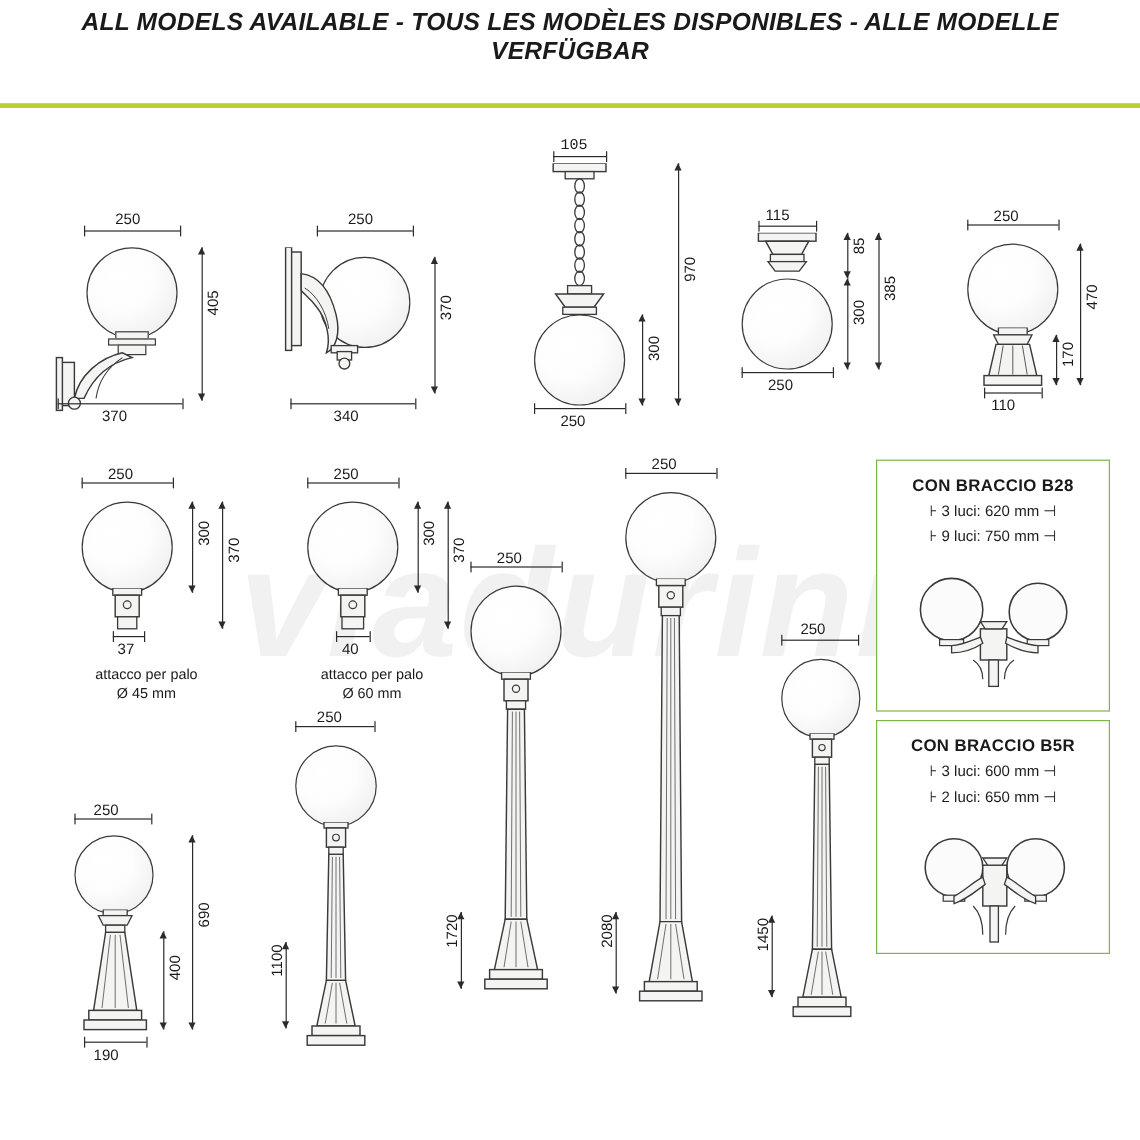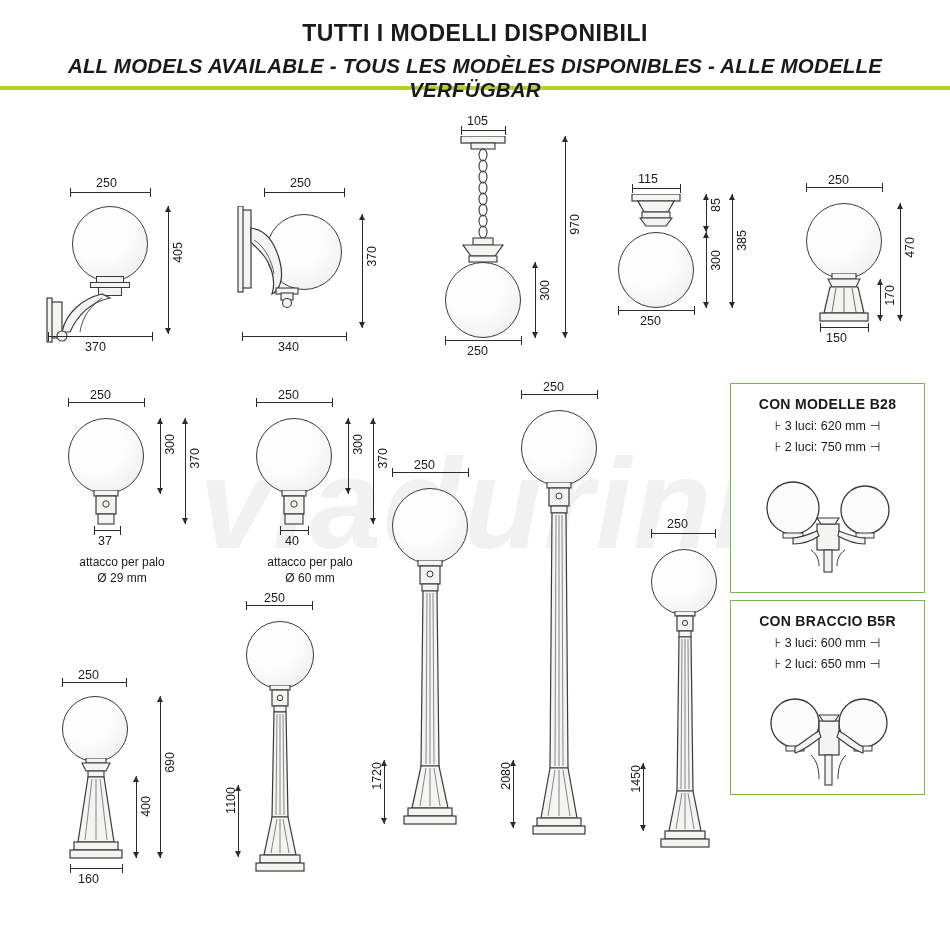--- a/index.html
+++ b/index.html
@@ -65,21 +65,20 @@
     position:absolute; border:1.6px solid #7ab648; background:#fff;
   }
   .infobox .title { text-align:center; font-weight:bold; font-size:14px; margin-top:12px; letter-spacing:.3px;}
   .infobox .l { text-align:center; font-size:12.5px; margin-top:6px; }
   .infobox .l:first-of-type { margin-top:10px; }
 </style>
 </head>
 <body>
 
 <div class="header">
-  <div class="line1">TUTTI I MODELLI DISPONIBILI</div>
   <div class="line2">ALL MODELS AVAILABLE - TOUS LES MODÈLES DISPONIBLES - ALLE MODELLE VERFÜGBAR</div>
 </div>
 
 <div class="watermark">viadurini</div>
 
 <div class="stage">
 
   <div class="fig" style="left:40px; top:180px; width:190px; height:155px;">
 
     <div class="tick-v" style="left:30px; top:8px;"></div>
@@ -135,21 +134,21 @@
     <div class="dim-h" style="left:14px; top:156px; width:104px;"></div>
     <div class="tick-v" style="left:118px; top:152px;"></div>
     <div class="lbl" style="left:50px; top:160px;">340</div>
   </div>
 
   <div class="fig" style="left:425px; top:122px; width:180px; height:215px;">
 
     <div class="tick-v" style="left:36px; top:4px;"></div>
     <div class="dim-h" style="left:36px; top:8px; width:44px;"></div>
     <div class="tick-v" style="left:80px; top:4px;"></div>
-    <div class="lbl" style="left:42px; top:-8px;">105</div>
+    <div class="lbl" style="left:42px; top:-8px;font-family:Liberation Mono, monospace;">105</div>
 
     <svg width="180" height="210" style="position:absolute; left:0; top:14px;">
       <rect x="36" y="0" width="44" height="7" fill="#f4f4f2" stroke="#3a3a3a" stroke-width="1.2"></rect>
       <rect x="46" y="7" width="24" height="6" fill="#f4f4f2" stroke="#3a3a3a" stroke-width="1.1"></rect>
       <g stroke="#3a3a3a" stroke-width="1.1" fill="none">
         <ellipse cx="58" cy="19" rx="4" ry="6"></ellipse>
         <ellipse cx="58" cy="30" rx="4" ry="6"></ellipse>
         <ellipse cx="58" cy="41" rx="4" ry="6"></ellipse>
         <ellipse cx="58" cy="52" rx="4" ry="6"></ellipse>
         <ellipse cx="58" cy="63" rx="4" ry="6"></ellipse>
@@ -235,21 +234,21 @@
     <div class="lbl v" style="left:123px; top:62px;">470</div>
 
     <div class="dim-v" style="left:100px; top:104px; height:42px;"></div>
     <div class="arr-up" style="left:97px; top:104px;"></div>
     <div class="arr-dn" style="left:97px; top:140px;"></div>
     <div class="lbl v" style="left:103px; top:110px;">170</div>
 
     <div class="tick-v" style="left:40px; top:148px;"></div>
     <div class="dim-h" style="left:40px; top:152px; width:48px;"></div>
     <div class="tick-v" style="left:88px; top:148px;"></div>
-    <div class="lbl" style="left:46px; top:156px;">150</div>
+    <div class="lbl" style="left:46px; top:156px;">110</div>
   </div>
 
   <div class="fig" style="left:40px; top:392px; width:180px; height:190px;">
     <div class="tick-v" style="left:28px; top:6px;"></div>
     <div class="dim-h" style="left:28px; top:10px; width:76px;"></div>
     <div class="tick-v" style="left:104px; top:6px;"></div>
     <div class="lbl" style="left:50px; top:-4px;">250</div>
     <div class="globe" style="left:28px; top:26px; width:76px; height:76px;"></div>
     <svg width="180" height="40" style="position:absolute; left:0; top:98px;">
       <rect x="54" y="0" width="24" height="6" fill="#f4f4f2" stroke="#3a3a3a" stroke-width="1.1"></rect>
@@ -267,21 +266,21 @@
     <div class="arr-up" style="left:142px; top:26px;"></div>
     <div class="arr-dn" style="left:142px; top:126px;"></div>
     <div class="lbl v" style="left:148px; top:56px;">370</div>
 
     <div class="tick-v" style="left:54px; top:134px;"></div>
     <div class="dim-h" style="left:54px; top:138px; width:26px;"></div>
     <div class="tick-v" style="left:80px; top:134px;"></div>
     <div class="lbl" style="left:58px; top:142px;">37</div>
     <div class="cap" style="left:-8px; top:162px; width:180px;">
       <span>attacco per palo</span><br>
-      <span>Ø 29 mm</span>
+      <span>Ø 45 mm</span>
     </div>
   </div>
 
   <div class="fig" style="left:228px; top:392px; width:180px; height:190px;">
     <div class="tick-v" style="left:28px; top:6px;"></div>
     <div class="dim-h" style="left:28px; top:10px; width:76px;"></div>
     <div class="tick-v" style="left:104px; top:6px;"></div>
     <div class="lbl" style="left:50px; top:-4px;">250</div>
     <div class="globe" style="left:28px; top:26px; width:76px; height:76px;"></div>
     <svg width="180" height="40" style="position:absolute; left:0; top:98px;">
@@ -418,21 +417,21 @@
     <div class="lbl v" style="left:99px; top:124px;">400</div>
 
     <div class="dim-v" style="left:120px; top:24px; height:162px;"></div>
     <div class="arr-up" style="left:117px; top:24px;"></div>
     <div class="arr-dn" style="left:117px; top:180px;"></div>
     <div class="lbl v" style="left:123px; top:80px;">690</div>
 
     <div class="tick-v" style="left:30px; top:192px;"></div>
     <div class="dim-h" style="left:30px; top:196px; width:52px;"></div>
     <div class="tick-v" style="left:82px; top:192px;"></div>
-    <div class="lbl" style="left:38px; top:200px;">160</div>
+    <div class="lbl" style="left:38px; top:200px;">190</div>
   </div>
 
   <div class="fig" style="left:220px; top:595px; width:130px; height:290px;">
     <div class="tick-v" style="left:26px; top:6px;"></div>
     <div class="dim-h" style="left:26px; top:10px; width:66px;"></div>
     <div class="tick-v" style="left:92px; top:6px;"></div>
     <div class="lbl" style="left:44px; top:-4px;">250</div>
     <div class="globe" style="left:26px; top:26px; width:68px; height:68px;"></div>
     <svg width="130" height="190" style="position:absolute; left:0; top:90px;">
       <rect x="50" y="0" width="20" height="5" fill="#f4f4f2" stroke="#3a3a3a" stroke-width="1.1"></rect>
@@ -450,26 +449,26 @@
       <rect x="40" y="170" width="40" height="8" fill="#f4f4f2" stroke="#3a3a3a" stroke-width="1.2"></rect>
       <rect x="36" y="178" width="48" height="8" fill="#f4f4f2" stroke="#3a3a3a" stroke-width="1.2"></rect>
     </svg>
     <div class="dim-v" style="left:18px; top:190px; height:72px;"></div>
     <div class="arr-up" style="left:15px; top:190px;"></div>
     <div class="arr-dn" style="left:15px; top:256px;"></div>
     <div class="lbl v" style="left:4px; top:192px;">1100</div>
   </div>
 
   <div class="infobox" style="left:730px; top:383px; width:195px; height:210px;">
-    <div class="title">CON MODELLE B28</div>
+    <div class="title">CON BRACCIO B28</div>
     <div class="l">
       <span>⊦ </span><span>3 luci: 620 mm</span><span> ⊣</span>
     </div>
     <div class="l">
-      <span>⊦ </span><span>2 luci: 750 mm</span><span> ⊣</span>
+      <span>⊦ </span><span>9 luci: 750 mm</span><span> ⊣</span>
     </div>
     <svg width="195" height="110" style="position:absolute; left:0; top:92px;">
       <circle cx="62" cy="32" r="26" fill="#fbfbfb" stroke="#3a3a3a" stroke-width="1.3"></circle>
       <circle cx="134" cy="34" r="24" fill="#fbfbfb" stroke="#3a3a3a" stroke-width="1.3"></circle>
       <rect x="52" y="57" width="20" height="5" fill="#f4f4f2" stroke="#3a3a3a" stroke-width="1"></rect>
       <rect x="125" y="57" width="18" height="5" fill="#f4f4f2" stroke="#3a3a3a" stroke-width="1"></rect>
       <rect x="86" y="48" width="22" height="26" fill="#f4f4f2" stroke="#3a3a3a" stroke-width="1.2"></rect>
       <path d="M86 55 C 78 58, 70 62, 62 62 L 62 68 C 74 68, 82 64, 88 60 Z" fill="#f4f4f2" stroke="#3a3a3a" stroke-width="1.1"></path>
       <path d="M108 55 C 116 58, 126 62, 134 62 L 134 68 C 122 68, 114 64, 107 60 Z" fill="#f4f4f2" stroke="#3a3a3a" stroke-width="1.1"></path>
       <path d="M86 42 L108 42 L104 48 L90 48 Z" fill="#f4f4f2" stroke="#3a3a3a" stroke-width="1.1"></path>

